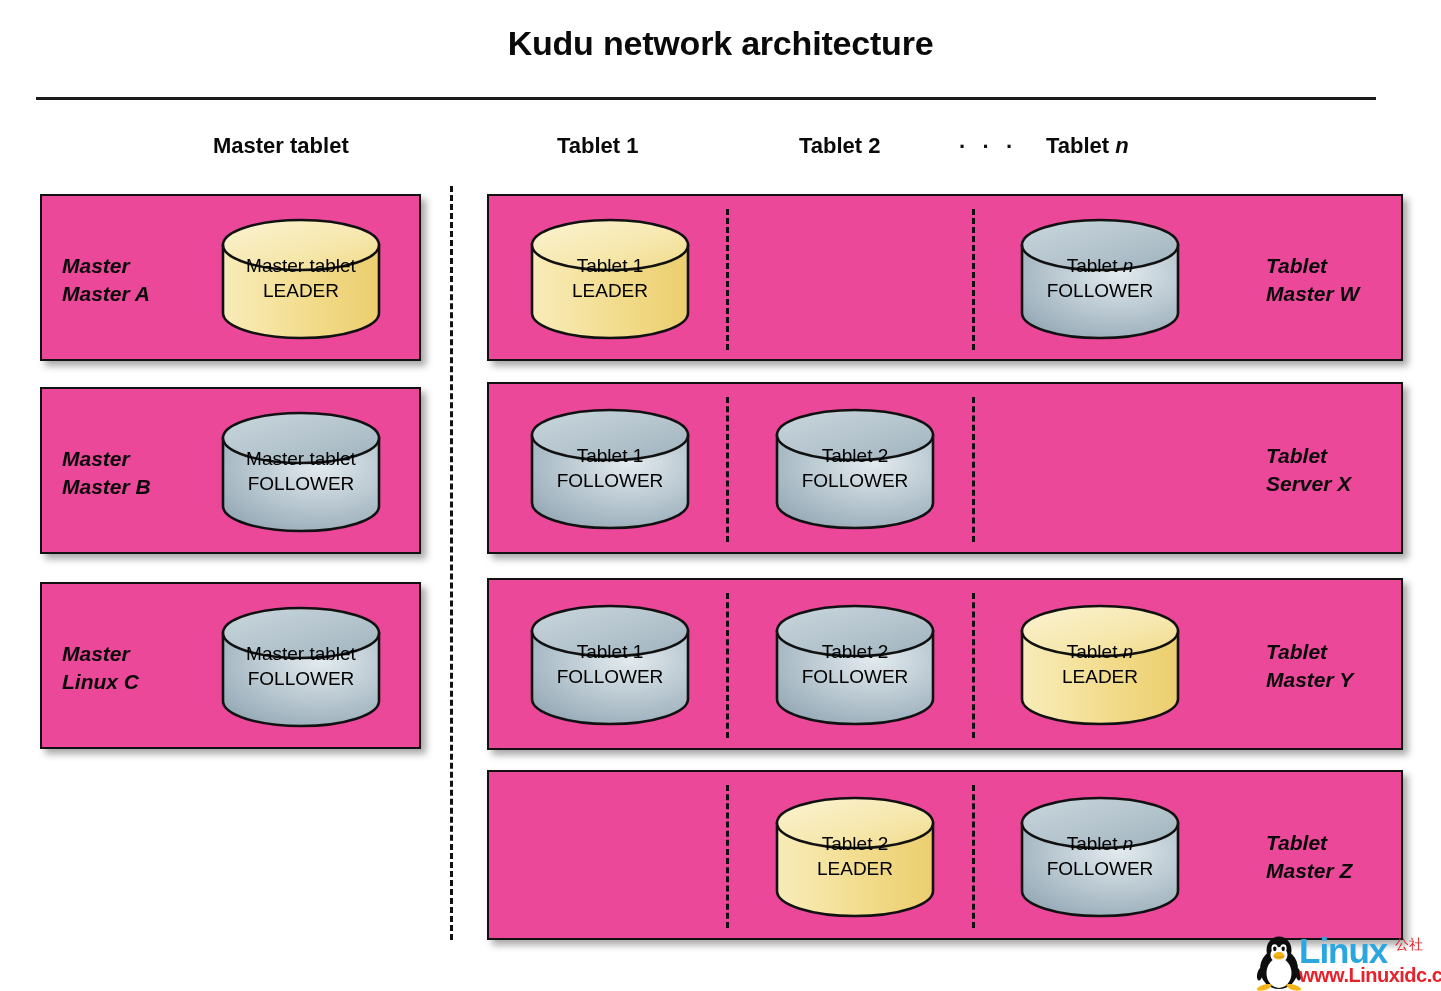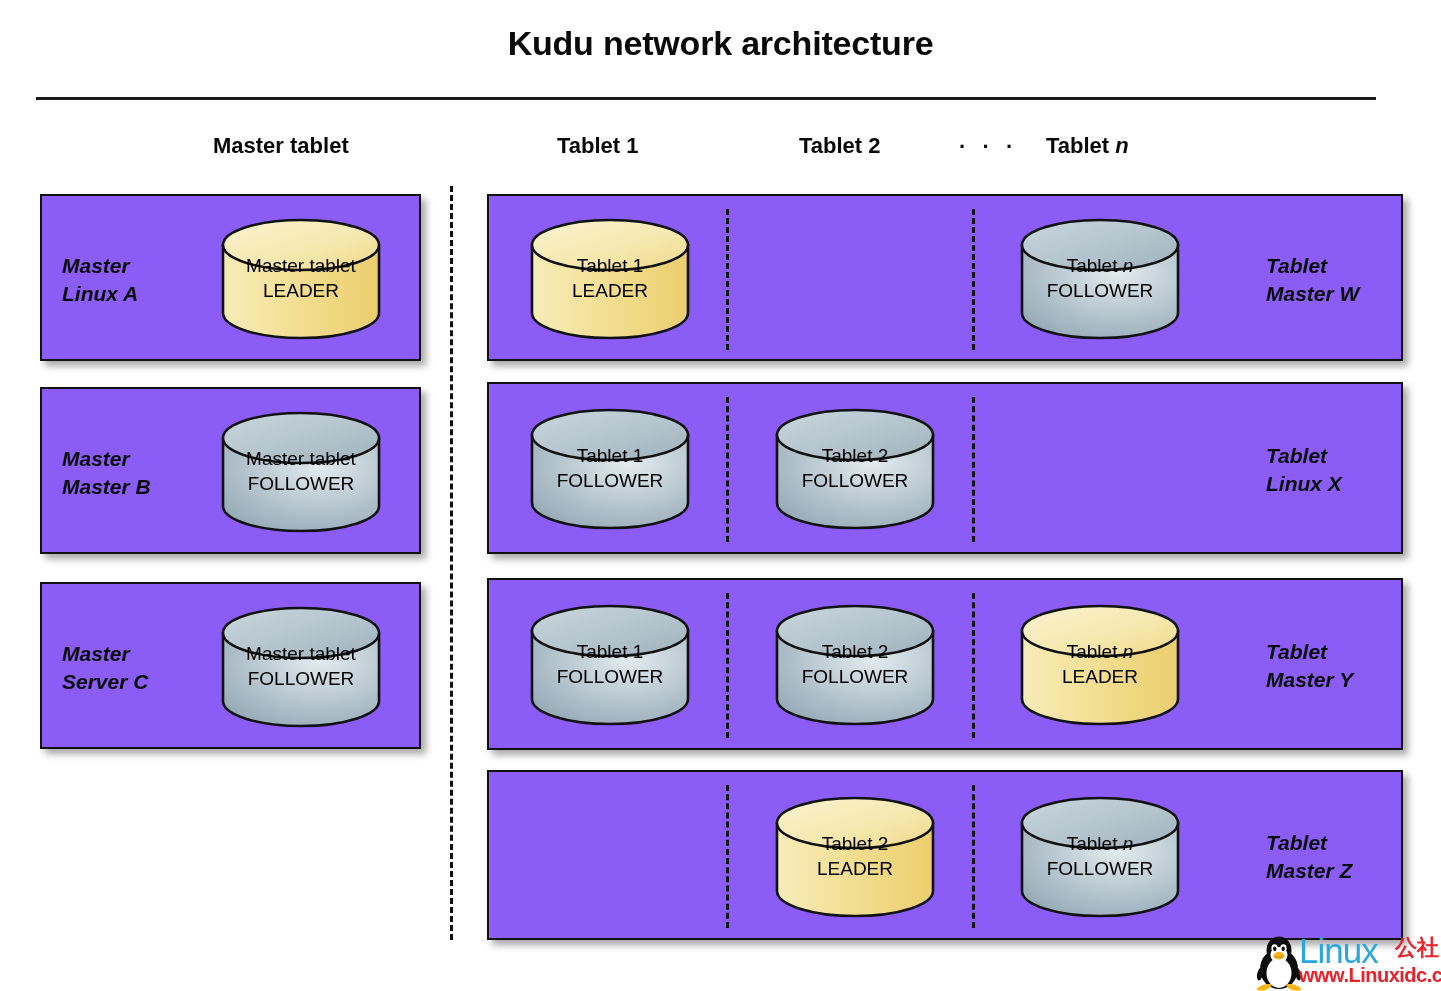--- a/index.html
+++ b/index.html
@@ -65,21 +65,21 @@
     left: 450px;
     top: 186px;
     width: 0;
     height: 754px;
     border-left: 3px dashed #111111;
   }
 
   
   .panel {
     position: absolute;
-    background: #8b5cf6;
+    background: #ec4899;
     border: 2.5px solid #111111;
     box-shadow: 5px 5px 7px rgba(0,0,0,0.34);
     box-sizing: border-box;
   }
 
   
   .server-label {
     position: absolute;
     font-size: 21px;
     font-weight: bold;
@@ -134,32 +134,32 @@
     left: 46px;
     top: 0px;
     width: 142px;
     height: 60px;
   }
   .wm-linux {
     position: absolute;
     left: 0;
     top: 2px;
     font-size: 35px;
-    font-weight: normal;
+    font-weight: bold;
     font-family: "Liberation Sans", sans-serif;
     color: #2BA6DE;
     letter-spacing: -1px;
     line-height: 1;
   }
   .wm-cn {
     position: absolute;
     left: 96px;
     top: 6px;
-    font-size: 22px;
-    font-weight: bold;
+    font-size: 14px;
+    font-weight: normal;
     color: #E8212B;
     line-height: 1;
   }
   .wm-url {
     position: absolute;
     left: 0px;
     top: 34px;
     font-size: 20px;
     font-weight: bold;
     color: #E8212B;
@@ -206,21 +206,21 @@
 
   <div class="col-head" style="left:213px; top:133px;"><span>Master tablet</span></div>
   <div class="col-head" style="left:557px; top:133px;"><span>Tablet 1</span></div>
   <div class="col-head" style="left:799px; top:133px;"><span>Tablet 2</span></div>
   <div class="ellipsis-dots" style="left:959px; top:134px;">· · ·</div>
   <div class="col-head" style="left:1046px; top:133px;"><span>Tablet </span><span class="ital">n</span></div>
 
   <div class="main-sep"></div>
 
   <div class="panel" style="left:40px; top:194px; width:381px; height:167px;">
-    <div class="server-label" style="left:20px; top:56px;"><span>Master</span><br><span>Linux A</span></div>
+    <div class="server-label" style="left:20px; top:56px;"><span>Master</span><br><span>Master A</span></div>
     <div class="cyl" style="left:175px; top:22px;">
       <svg width="168" height="122" viewBox="0 0 168 122">
         <path d="M6,27 L6,95 A78,25 0 0 0 162,95 L162,27 Z" fill="url(#gradLeaderBody)" stroke="#111" stroke-width="2.6"></path>
         <ellipse cx="84" cy="27" rx="78" ry="25" fill="url(#gradLeaderTop)" stroke="#111" stroke-width="2.6"></ellipse>
       </svg>
       <div class="cyl-label">
         <div><span>Master tablet</span><span class="ital"></span></div>
         <div>LEADER</div>
       </div>
     </div>
@@ -234,21 +234,21 @@
         <ellipse cx="84" cy="27" rx="78" ry="25" fill="url(#gradFollowerTop)" stroke="#111" stroke-width="2.6"></ellipse>
       </svg>
       <div class="cyl-label">
         <div><span>Master tablet</span><span class="ital"></span></div>
         <div>FOLLOWER</div>
       </div>
     </div>
   </div>
 
   <div class="panel" style="left:40px; top:582px; width:381px; height:167px;">
-    <div class="server-label" style="left:20px; top:56px;"><span>Master</span><br><span>Server C</span></div>
+    <div class="server-label" style="left:20px; top:56px;"><span>Master</span><br><span>Linux C</span></div>
     <div class="cyl" style="left:175px; top:22px;">
       <svg width="168" height="122" viewBox="0 0 168 122">
         <path d="M6,27 L6,95 A78,25 0 0 0 162,95 L162,27 Z" fill="url(#gradFollowerBody)" stroke="#111" stroke-width="2.6"></path>
         <ellipse cx="84" cy="27" rx="78" ry="25" fill="url(#gradFollowerTop)" stroke="#111" stroke-width="2.6"></ellipse>
       </svg>
       <div class="cyl-label">
         <div><span>Master tablet</span><span class="ital"></span></div>
         <div>FOLLOWER</div>
       </div>
     </div>
@@ -296,21 +296,21 @@
     <div class="cyl" style="left:282px; top:24px;">
       <svg width="168" height="122" viewBox="0 0 168 122">
         <path d="M6,27 L6,95 A78,25 0 0 0 162,95 L162,27 Z" fill="url(#gradFollowerBody)" stroke="#111" stroke-width="2.6"></path>
         <ellipse cx="84" cy="27" rx="78" ry="25" fill="url(#gradFollowerTop)" stroke="#111" stroke-width="2.6"></ellipse>
       </svg>
       <div class="cyl-label">
         <div><span>Tablet 2</span><span class="ital"></span></div>
         <div>FOLLOWER</div>
       </div>
     </div>
-    <div class="server-label" style="left:777px; top:58px;"><span>Tablet</span><br><span>Linux X</span></div>
+    <div class="server-label" style="left:777px; top:58px;"><span>Tablet</span><br><span>Server X</span></div>
   </div>
 
   <div class="panel" style="left:487px; top:578px; width:916px; height:172px;">
     <div class="row-div" style="left:237px; top:13px; height:145px;"></div>
     <div class="row-div" style="left:483px; top:13px; height:145px;"></div>
     <div class="cyl" style="left:37px; top:24px;">
       <svg width="168" height="122" viewBox="0 0 168 122">
         <path d="M6,27 L6,95 A78,25 0 0 0 162,95 L162,27 Z" fill="url(#gradFollowerBody)" stroke="#111" stroke-width="2.6"></path>
         <ellipse cx="84" cy="27" rx="78" ry="25" fill="url(#gradFollowerTop)" stroke="#111" stroke-width="2.6"></ellipse>
       </svg>

